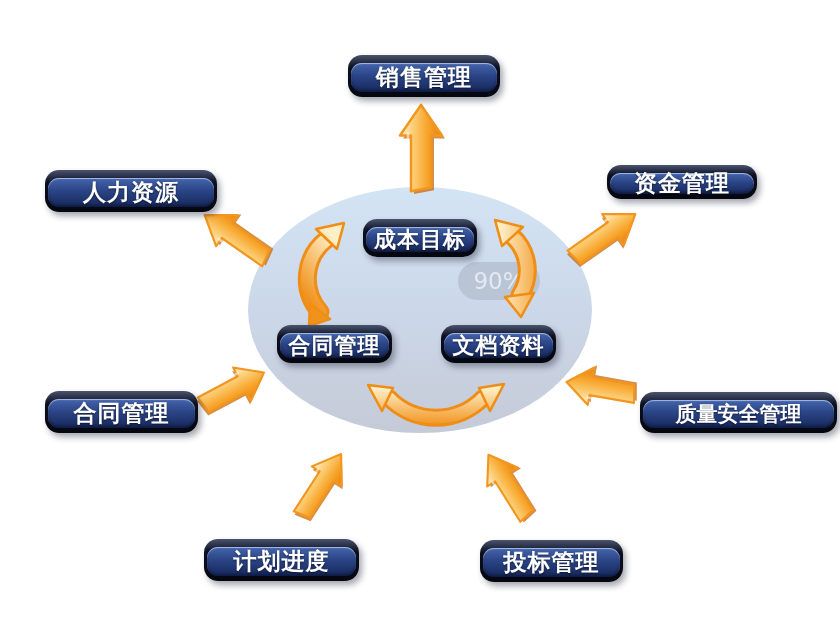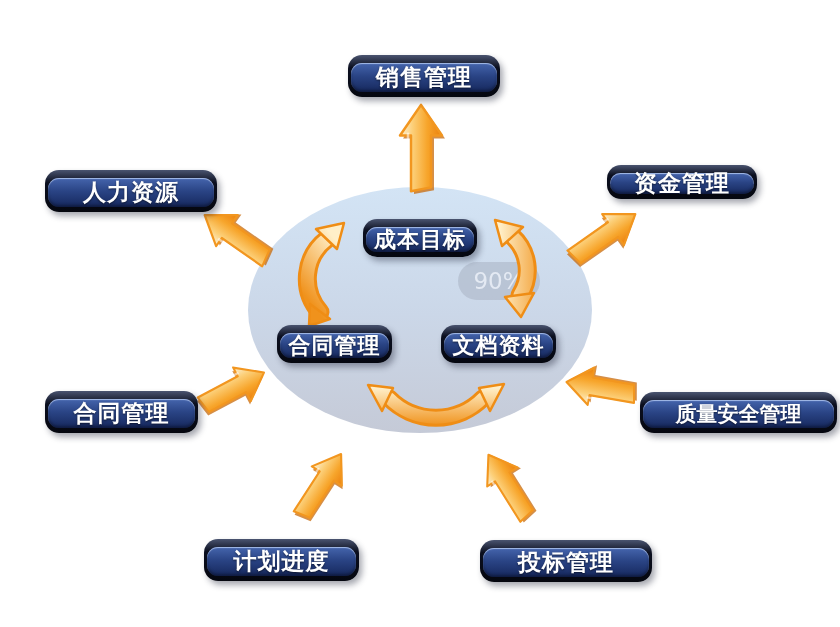--- a/index.html
+++ b/index.html
@@ -21,21 +21,21 @@
   .center-node .label{font-size:22px;}
   .small-label .label{font-size:21px;letter-spacing:0;}
 
   
   .n-sales   {left:348px;top:55px; width:152px;height:42px;}
   .n-hr      {left:45px; top:170px;width:172px;height:42px;}
   .n-funds   {left:607px;top:165px;width:150px;height:34px;}
   .n-material{left:45px; top:391px;width:153px;height:42px;}
   .n-quality {left:640px;top:392px;width:197px;height:41px;}
   .n-docs    {left:204px;top:539px;width:155px;height:42px;}
-  .n-bidding {left:480px;top:540px;width:172px;height:42px;}
+  .n-bidding {left:480px;top:540px;width:143px;height:42px;}
   .n-cost    {left:363px;top:219px;width:114px;height:38px;}
   .n-contract{left:277px;top:325px;width:115px;height:38px;}
   .n-schedule{left:441px;top:325px;width:115px;height:38px;}
 
   
   .badge{position:absolute;left:458px;top:262px;width:82px;height:38px;border-radius:19px;
     background:rgba(172,182,198,.60);display:flex;align-items:center;justify-content:center;
     color:rgba(235,240,248,.85);font-size:23px;font-weight:normal;}
 
   .arrow-layer{position:absolute;left:0;top:0;z-index:2;}

